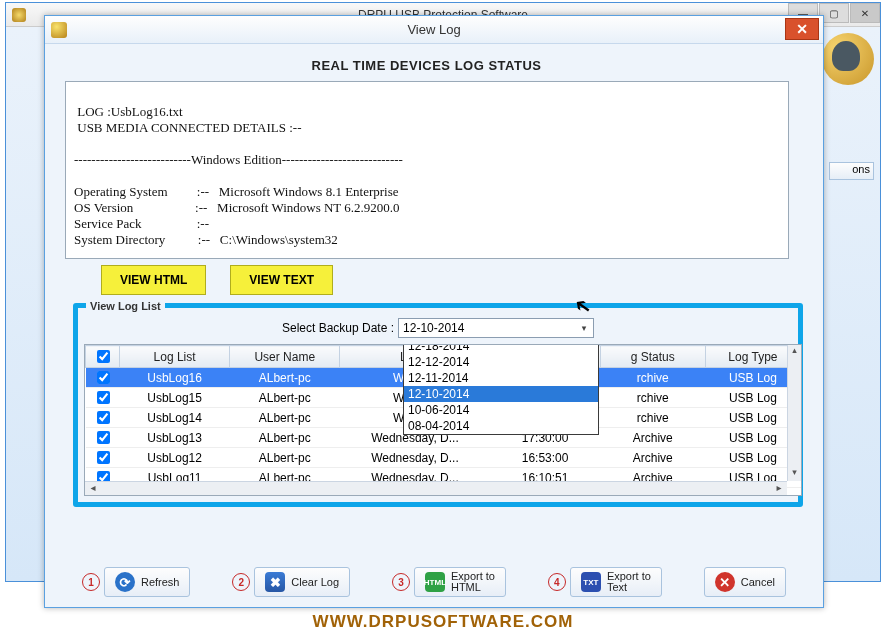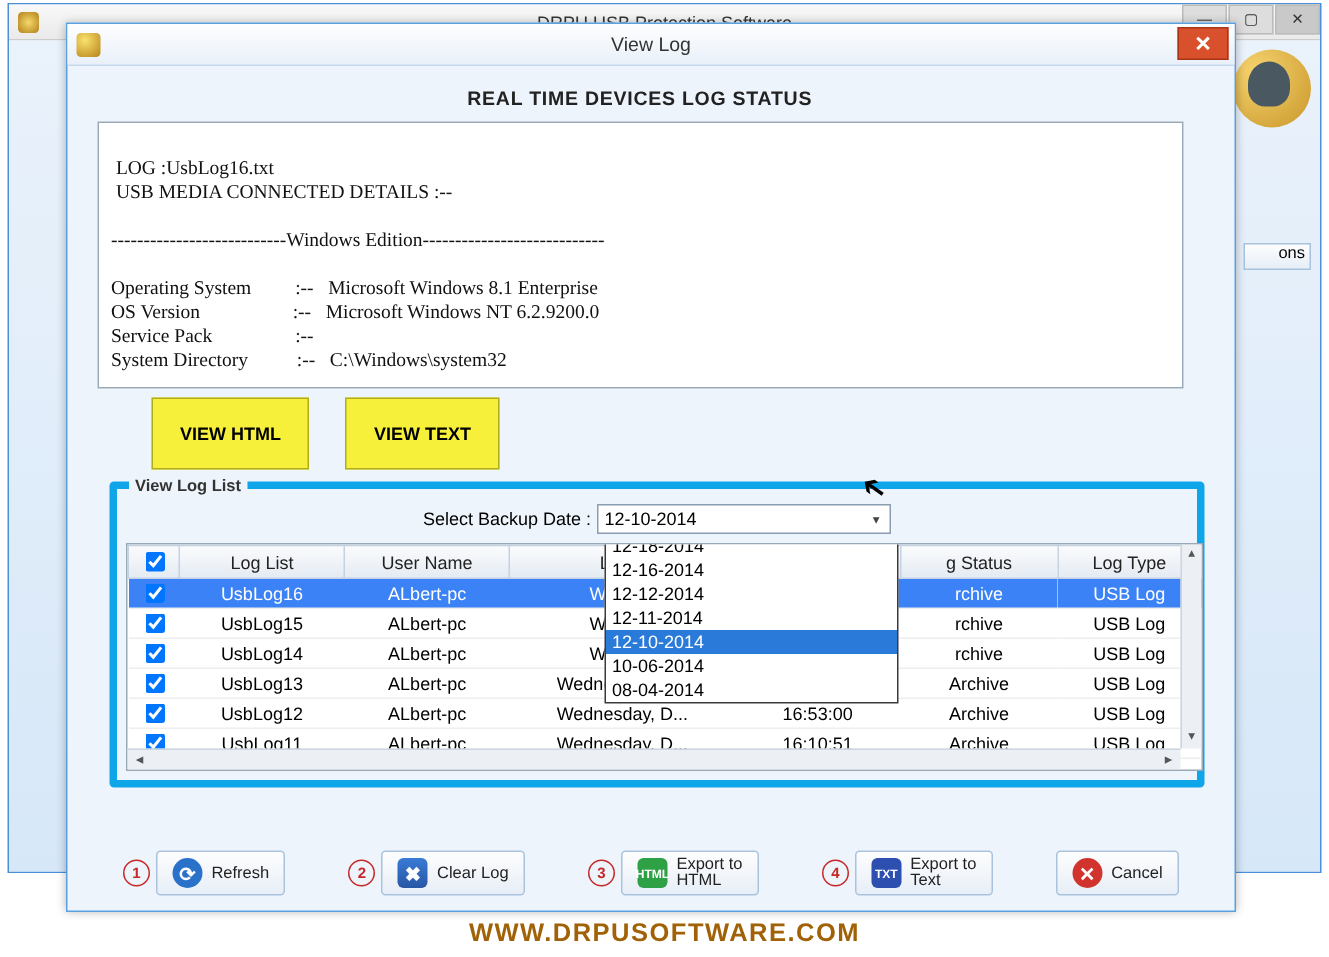--- a/index.html
+++ b/index.html
@@ -128,21 +128,21 @@
     white-space: pre;
     overflow-y: scroll;
     margin: 0 auto;
   }
   .html-text-row {
     display: flex; gap: 24px; margin: 6px 0 0 36px;
   }
   .yellow-btn {
     background: #f6f03a;
     border: 1px solid #b0ad1d;
-    height: 48px; padding: 0 18px;
+    height: 30px; padding: 0 18px;
     font-size: 12px; font-weight: 600;
     display: flex; align-items: center; justify-content: center;
   }
   .fieldset {
     border: 5px solid #0ea5e9;
     border-radius: 3px;
     margin: 8px 0 0 8px;
     padding: 8px 6px 6px 6px;
     width: 730px; position: relative;
   }
@@ -403,21 +403,20 @@
           <div style="flex:1"></div>
           <div class="sbtn">▾</div>
         </div>
         <div class="hscroll">
           <div class="sbtn">◂</div>
           <div class="sbtn">▸</div>
         </div>
 
         <div class="dropdown-list" id="date-dd" style="left:318px;top:-8px;">
             <div class="opt">12-18-2014</div>
-            <div class="opt">12-16-2014</div>
             <div class="opt">12-12-2014</div>
             <div class="opt">12-11-2014</div>
             <div class="opt sel">12-10-2014</div>
             <div class="opt">10-06-2014</div>
             <div class="opt">08-04-2014</div>
           </div>
       </div>
     </div>
   </div>
 

